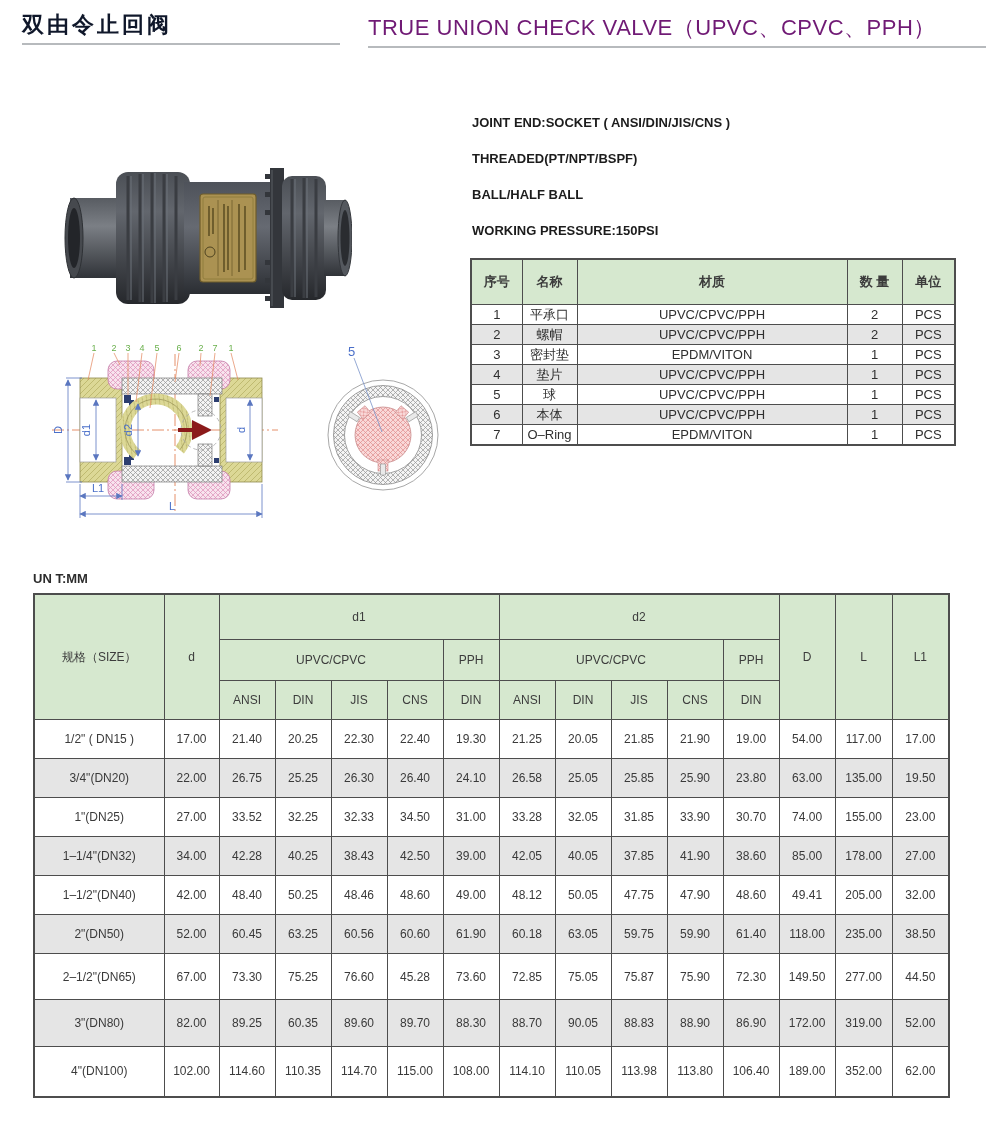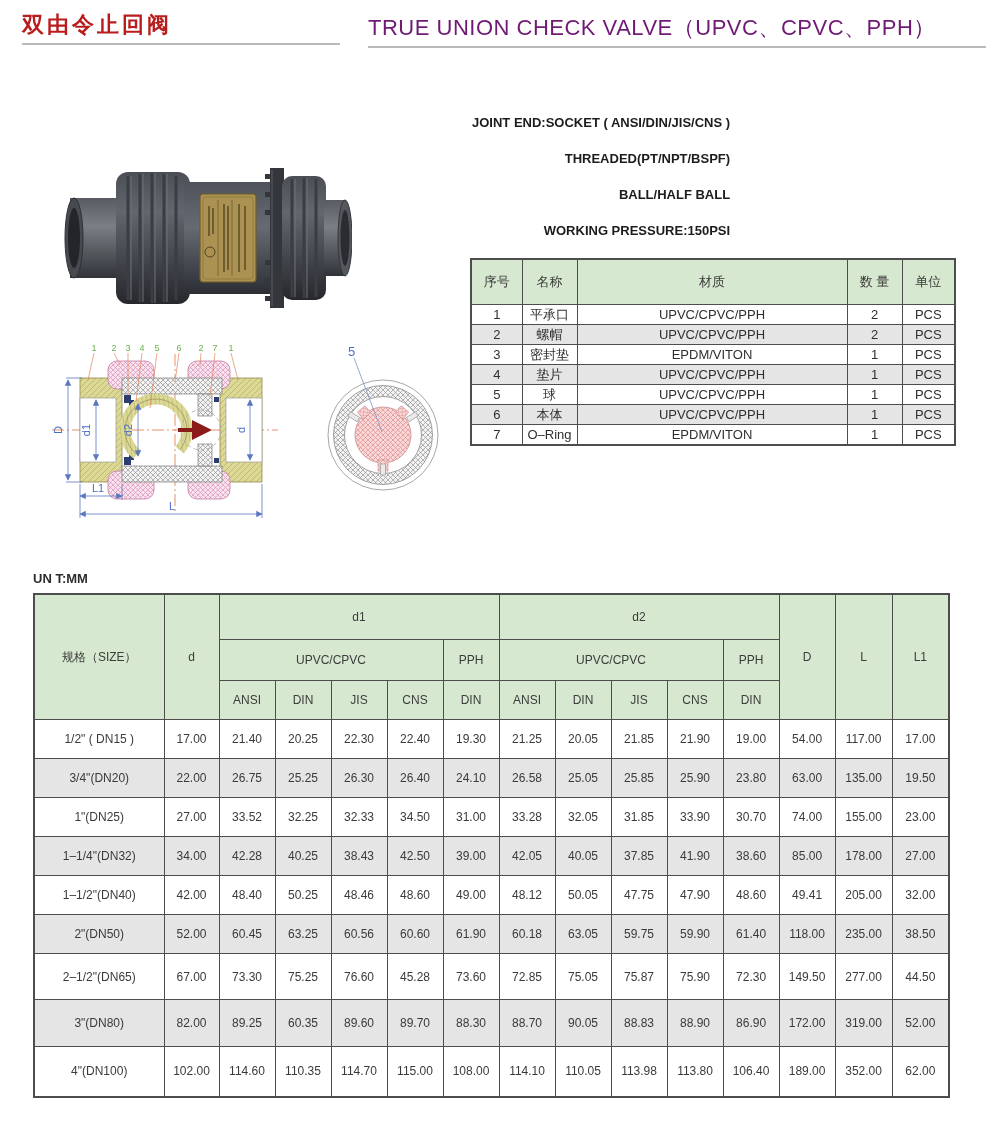--- a/index.html
+++ b/index.html
@@ -1,34 +1,34 @@
 <!DOCTYPE html>
 <html><head>
 <meta charset="utf-8">
 <style>
   html,body{margin:0;padding:0;background:#fff;}
   body{font-family:"Liberation Sans",sans-serif;color:#333;}
   .page{position:relative;width:1008px;height:1132px;background:#fff;overflow:hidden;}
 
   
-  .hdr-cn{position:absolute;left:22px;top:10px;font-size:22px;font-weight:bold;color:#b91c1c;letter-spacing:3px;}
+  .hdr-cn{position:absolute;left:22px;top:10px;font-size:22px;font-weight:bold;color:#0f172a;letter-spacing:3px;}
   .rule-cn{position:absolute;left:22px;top:43px;width:318px;height:2px;background:#b7babd;}
   .hdr-en{position:absolute;left:368px;top:13px;font-size:22px;color:#701a75;white-space:nowrap;letter-spacing:0.5px;}
   .rule-en{position:absolute;left:368px;top:46px;width:618px;height:2px;background:#b7babd;}
 
   
-  .specs{position:absolute;left:472px;top:114px;font-size:13px;font-weight:bold;color:#1c1c1c;text-align:right;}
+  .specs{position:absolute;left:472px;top:114px;font-size:13px;font-weight:bold;color:#1c1c1c;}
   .specs .spec-line{height:36px;line-height:18px;}
 
   
   table{border-collapse:collapse;table-layout:fixed;}
   .parts-table{position:absolute;left:470px;top:258px;width:484px;font-size:13px;color:#2f2f2f;
     border:2px solid #4d4d4d;}
   .parts-table th,.parts-table td{border:1px solid #4d4d4d;text-align:center;padding:0 2px;overflow:hidden;white-space:nowrap;}
-  .parts-table th{background:#d6e8cf;height:44px;font-weight:normal;color:#3c3c3c;}
+  .parts-table th{background:#d6e8cf;height:44px;font-weight:bold;color:#3c3c3c;}
   .parts-table td{height:19px;}
   .parts-table tbody tr:nth-child(even){background:#e5e5e5;}
 
   
   .unit-note{position:absolute;left:33px;top:571px;width:915px;font-size:13px;font-weight:bold;color:#2c2c2c;}
 
   
   .dim-table{position:absolute;left:33px;top:593px;width:915px;font-size:12px;color:#3a3a3a;
     border:2px solid #4d4d4d;}
   .dim-table th,.dim-table td{border:1px solid #4d4d4d;text-align:center;padding:0 1px;overflow:hidden;white-space:nowrap;}

